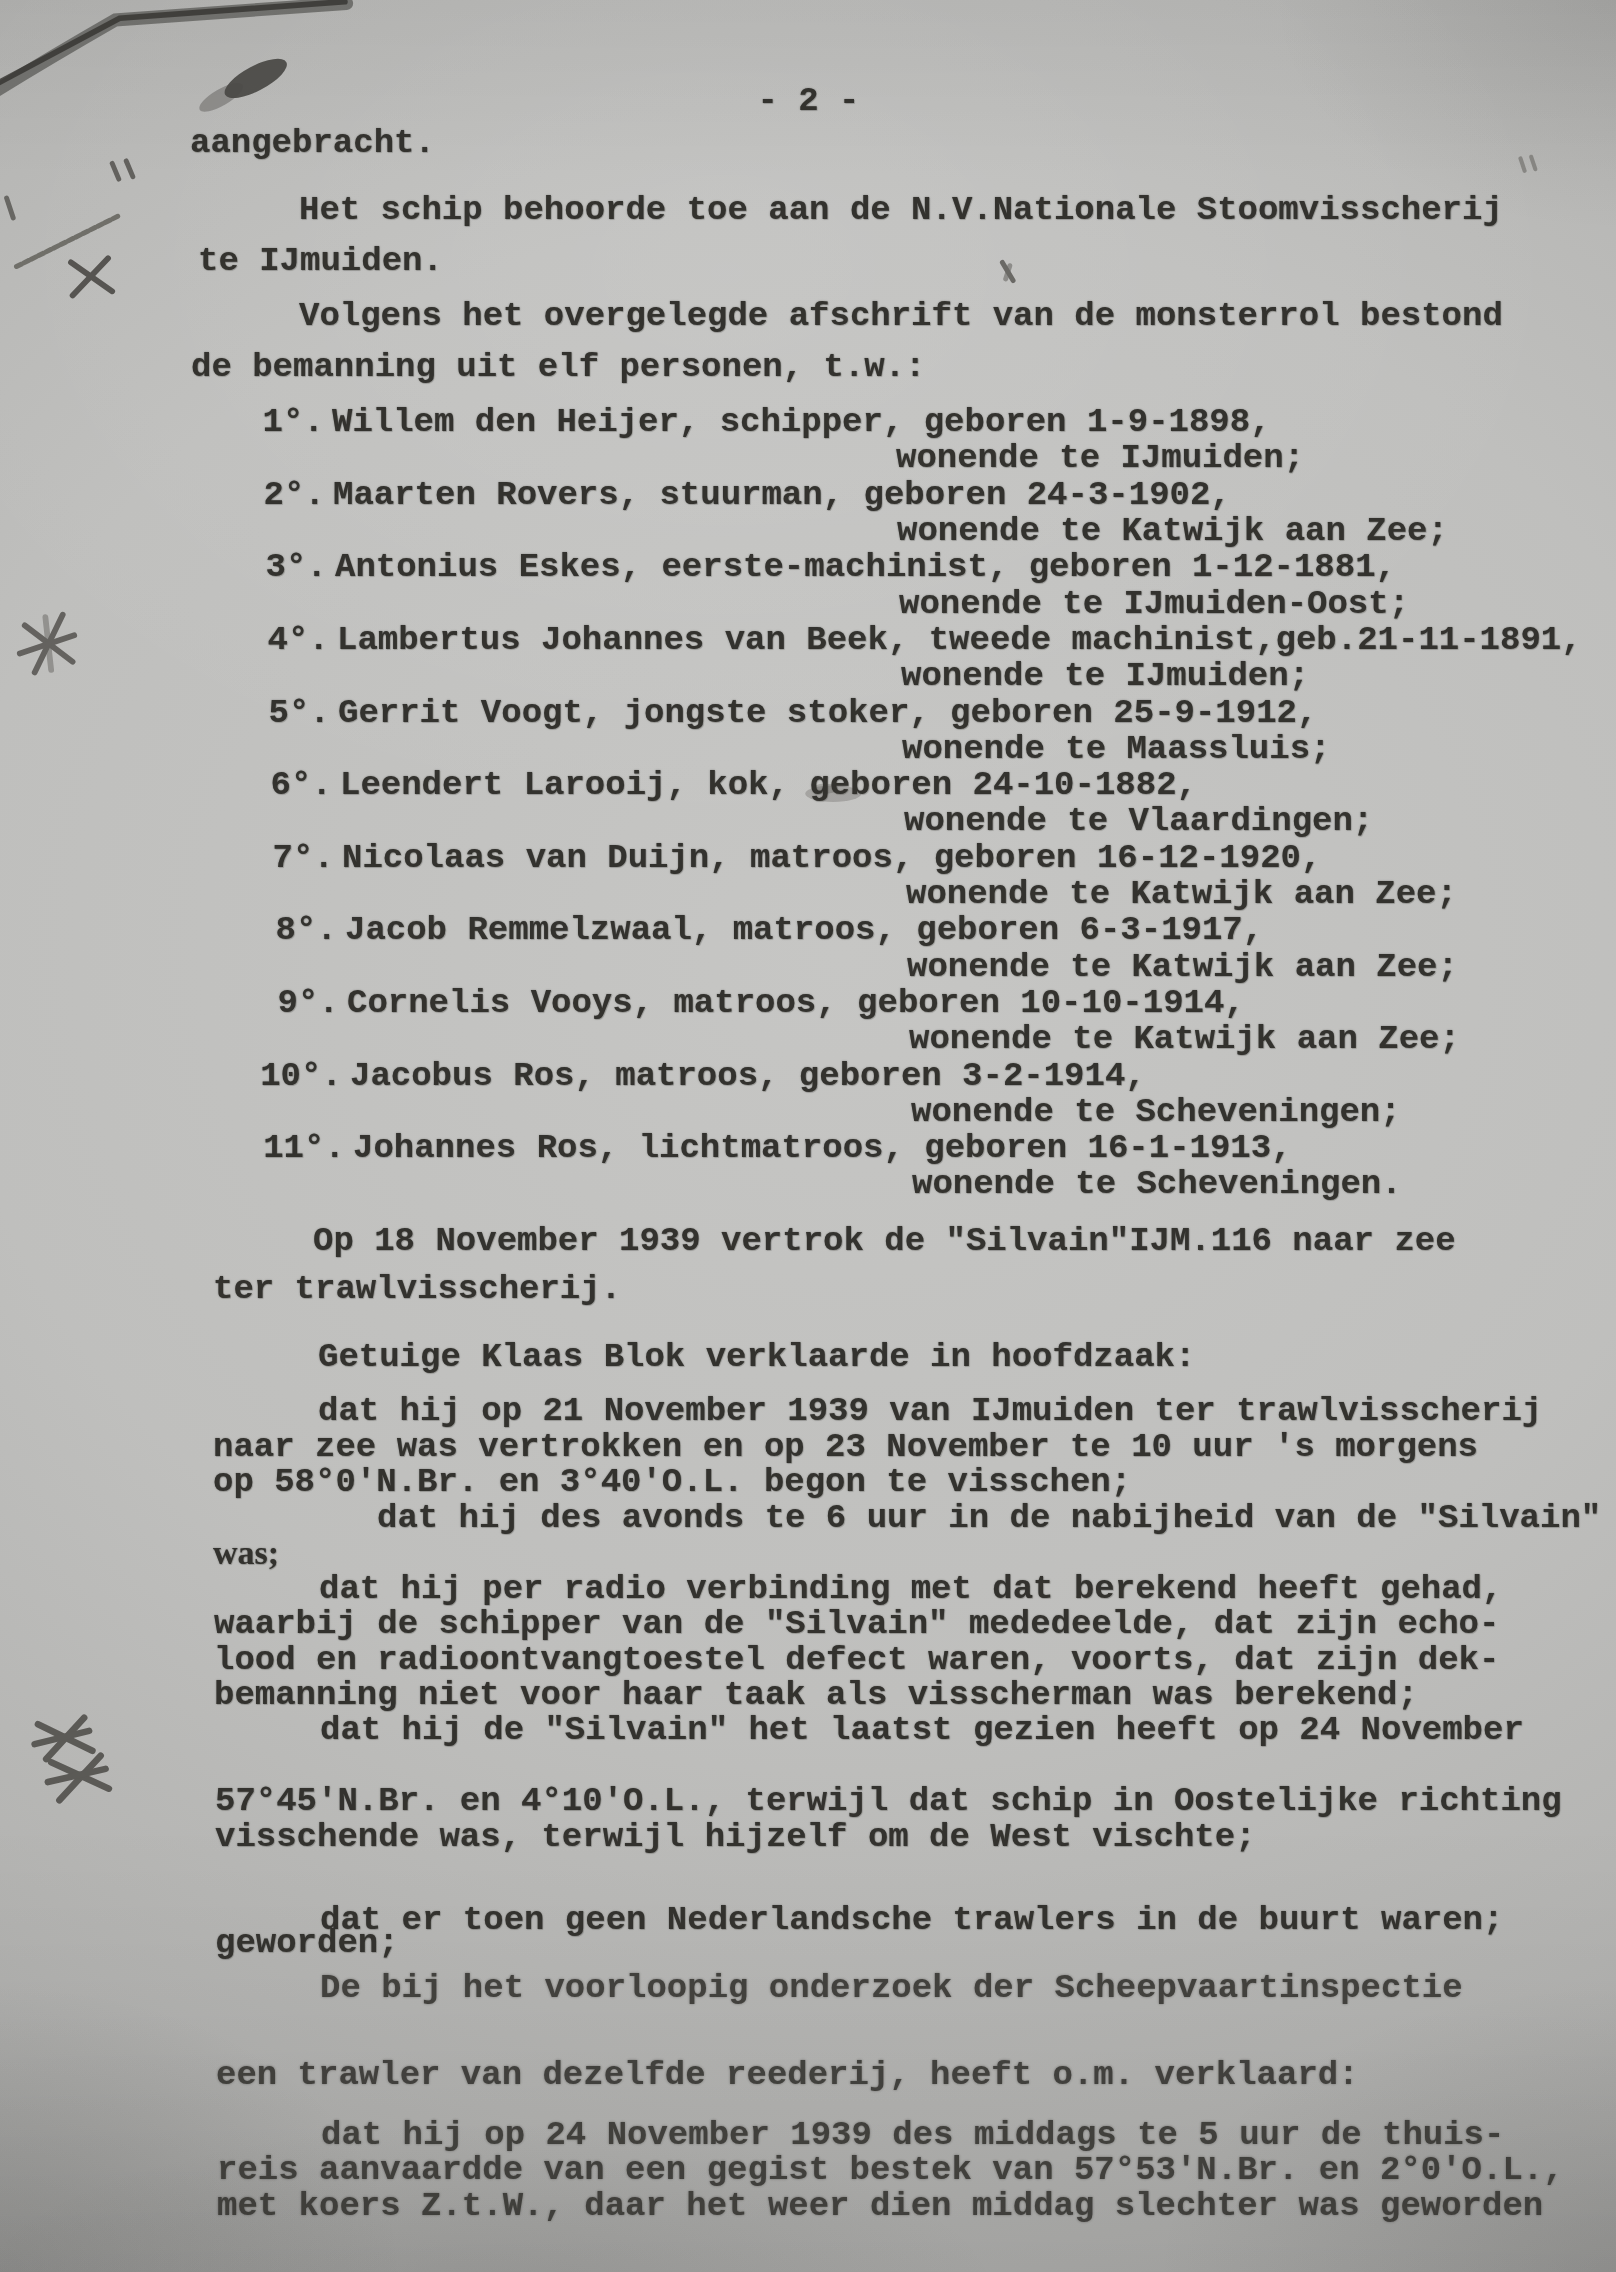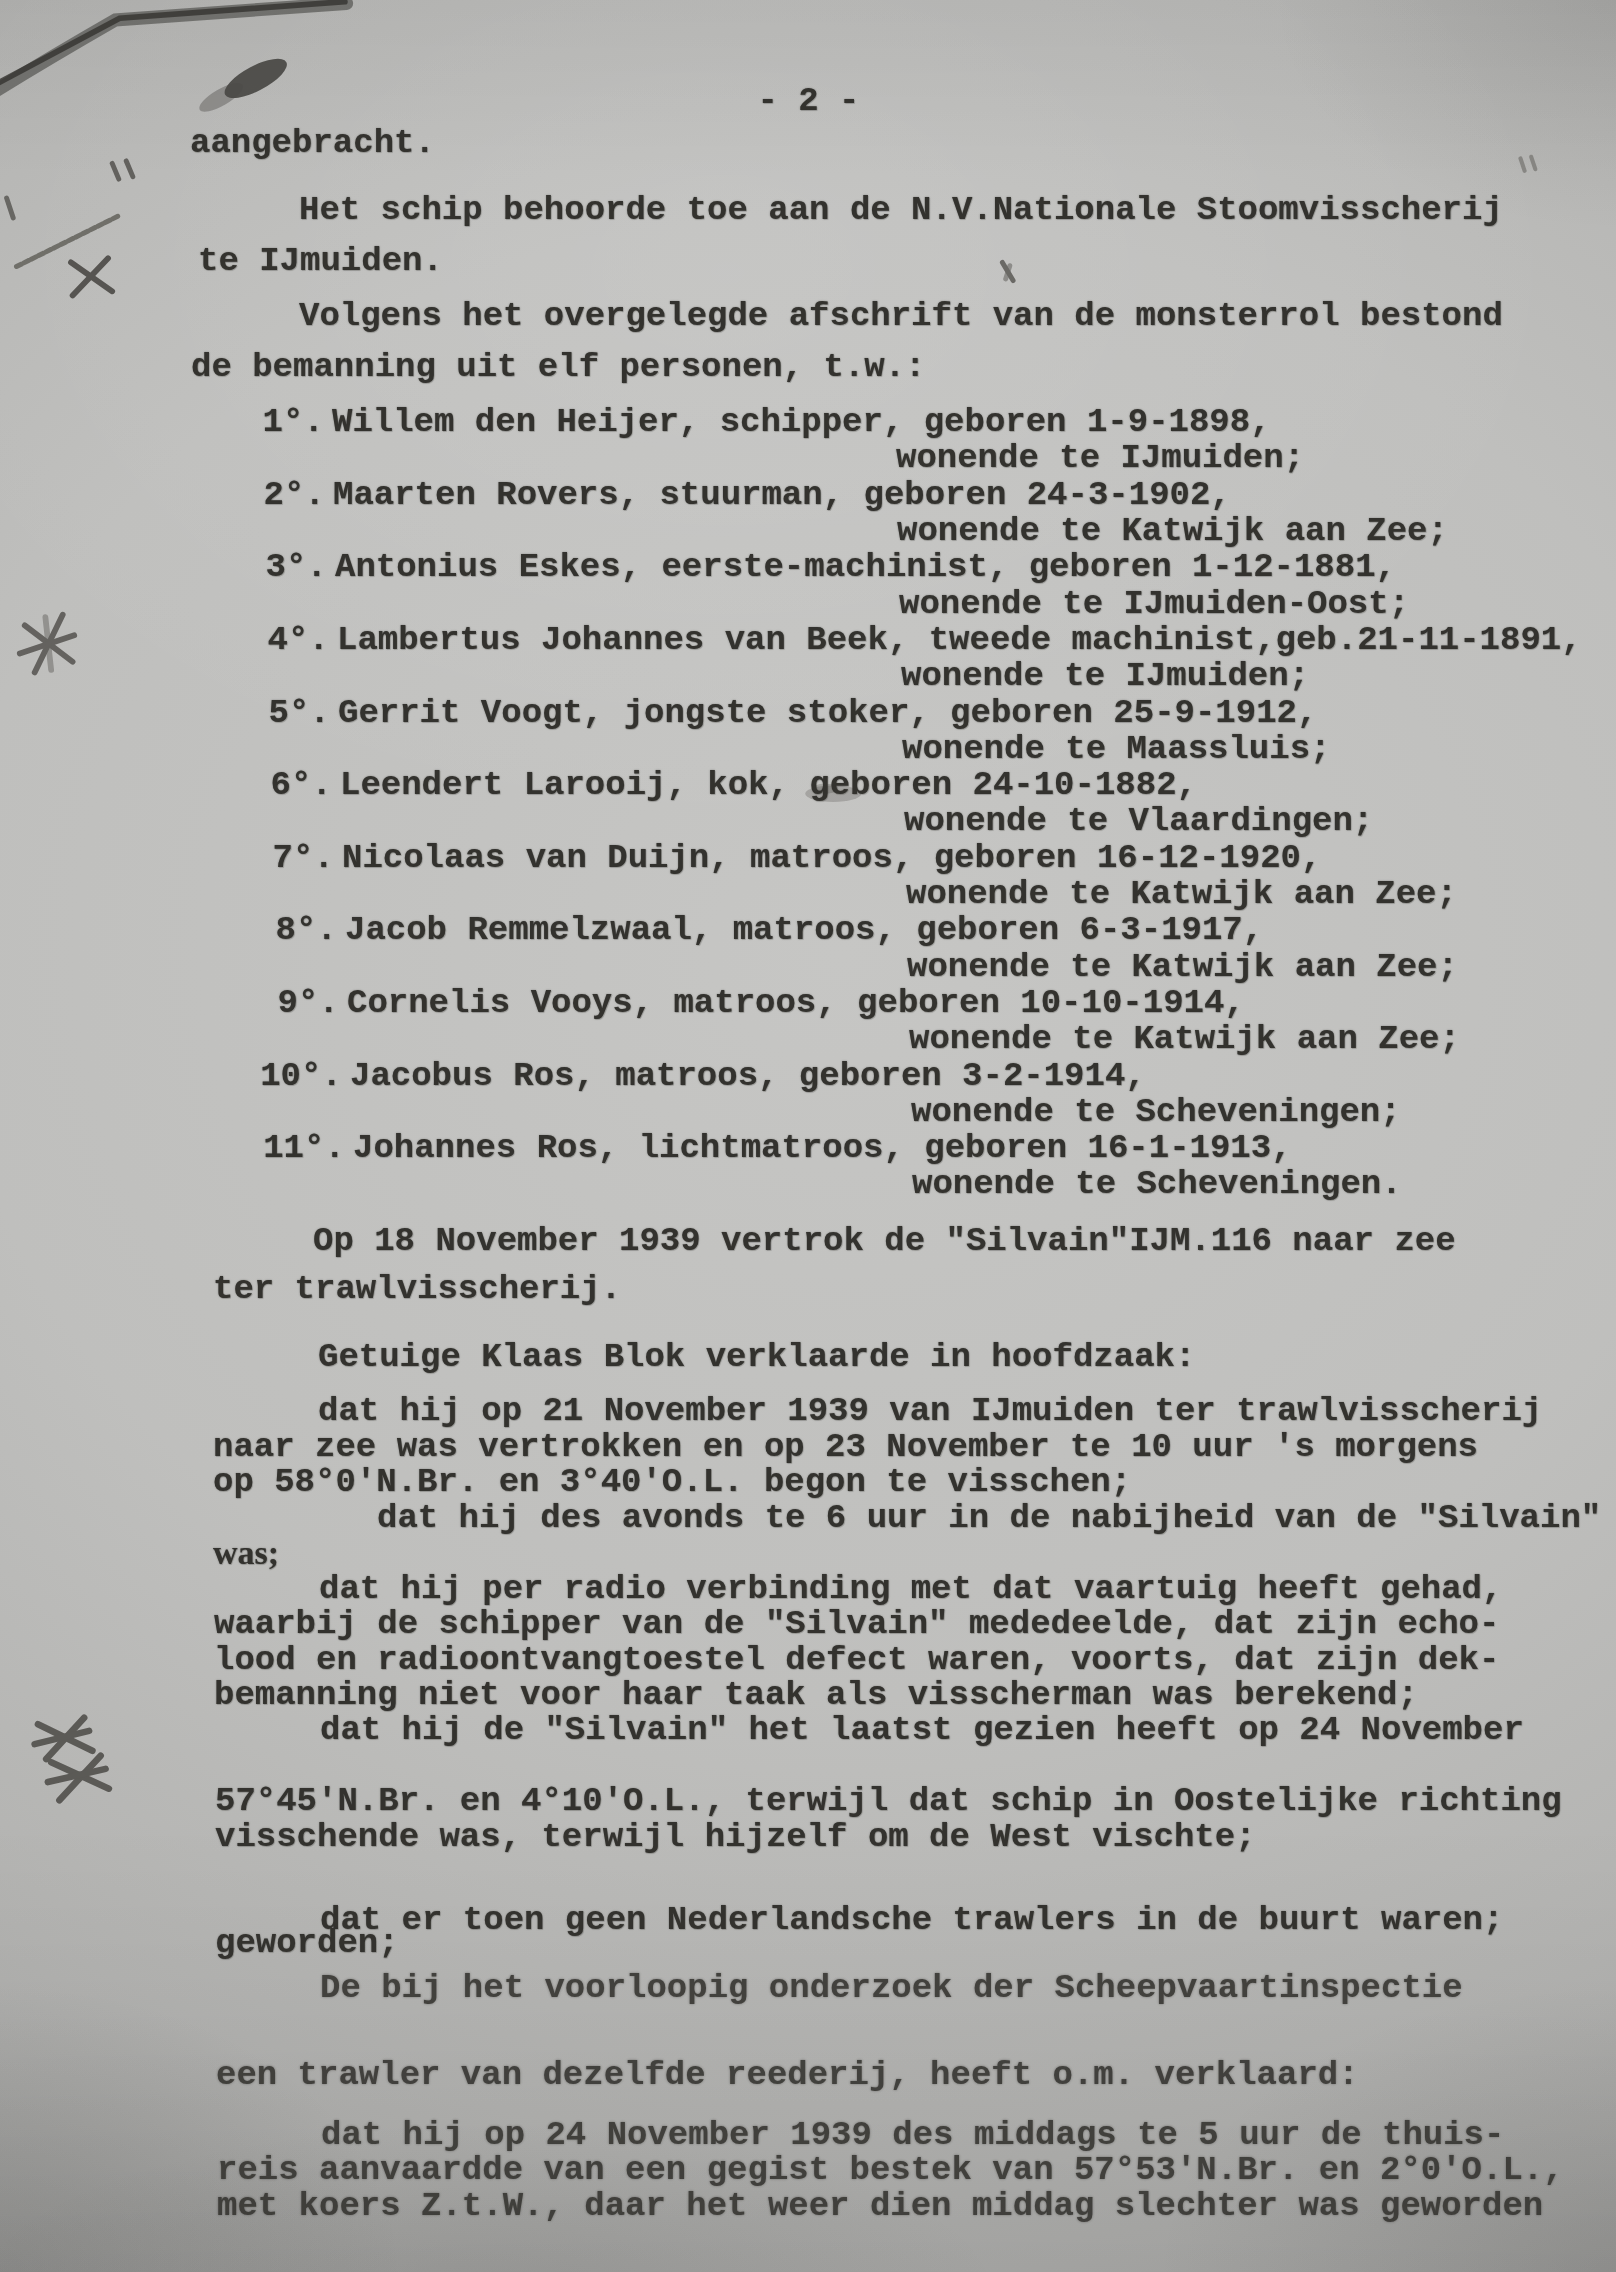--- a/index.html
+++ b/index.html
@@ -151,21 +151,21 @@
 
   <div class="line" style="top:1223px; left:313px;">Op 18 November 1939 vertrok de "Silvain"IJM.116 naar zee</div>
   <div class="line" style="top:1271px; left:213px;">ter trawlvisscherij.</div>
 
   <div class="line" style="top:1339px; left:318px;">Getuige Klaas Blok verklaarde in hoofdzaak:</div>
   <div class="line" style="top:1393px; left:318px;">dat hij op 21 November 1939 van IJmuiden ter trawlvisscherij</div>
   <div class="line" style="top:1429px; left:213px;">naar zee was vertrokken en op 23 November te 10 uur 's morgens</div>
   <div class="line" style="top:1464px; left:213px;">op 58°0'N.Br. en 3°40'O.L. begon te visschen;</div>
   <div class="line" style="top:1500px; left:332px;margin-left:45px;">dat hij des avonds te 6 uur in de nabijheid van de "Silvain"</div>
   <div class="line" style="top:1535px; left:213px;font-family:Liberation Serif, serif;">was;</div>
-  <div class="line" style="top:1571px; left:319px;">dat hij per radio verbinding met dat vaartuig heeft gehad,</div>
+  <div class="line" style="top:1571px; left:319px;">dat hij per radio verbinding met dat berekend heeft gehad,</div>
   <div class="line" style="top:1606px; left:214px;">waarbij de schipper van de "Silvain" mededeelde, dat zijn echo-</div>
   <div class="line" style="top:1642px; left:214px;">lood en radioontvangtoestel defect waren, voorts, dat zijn dek-</div>
   <div class="line" style="top:1677px; left:214px;">bemanning niet voor haar taak als visscherman was berekend;</div>
   <div class="line" style="top:1712px; left:320px;">dat hij de "Silvain" het laatst gezien heeft op 24 November</div>
   <div class="line" style="top:1783px; left:215px;">57°45'N.Br. en 4°10'O.L., terwijl dat schip in Oostelijke richting</div>
   <div class="line" style="top:1819px; left:215px;">visschende was, terwijl hijzelf om de West vischte;</div>
   <div class="line" style="top:1854px; left:320px;margin-top:48px;">dat er toen geen Nederlandsche trawlers in de buurt waren;</div>
   <div class="line" style="top:1925px; left:215px;">geworden;</div>
 
   <div class="line faint" style="top:1970px; left:320px;">De bij het voorloopig onderzoek der Scheepvaartinspectie</div>

